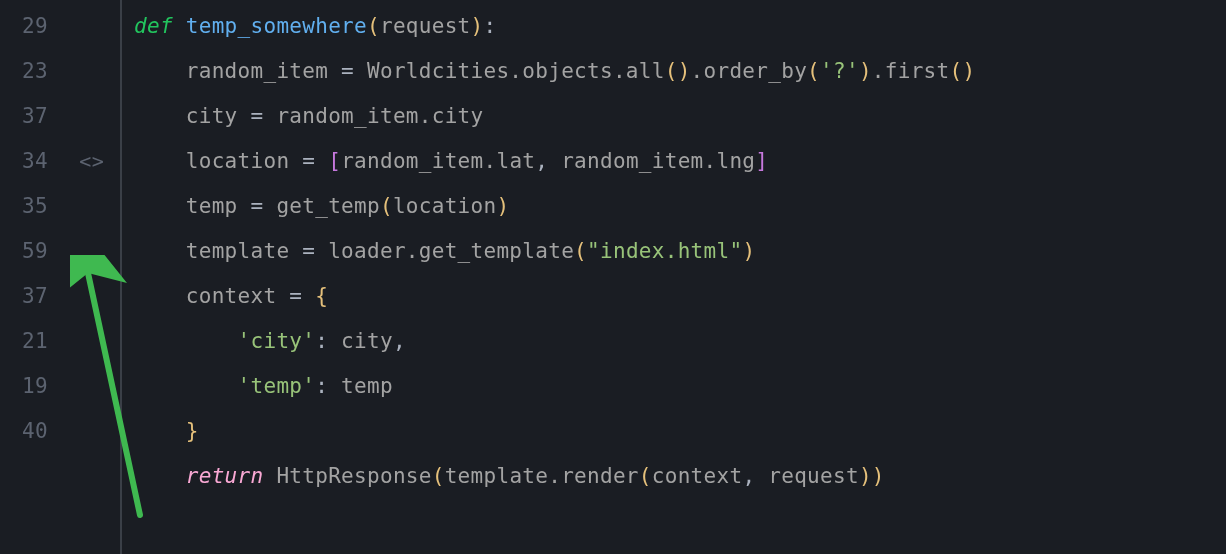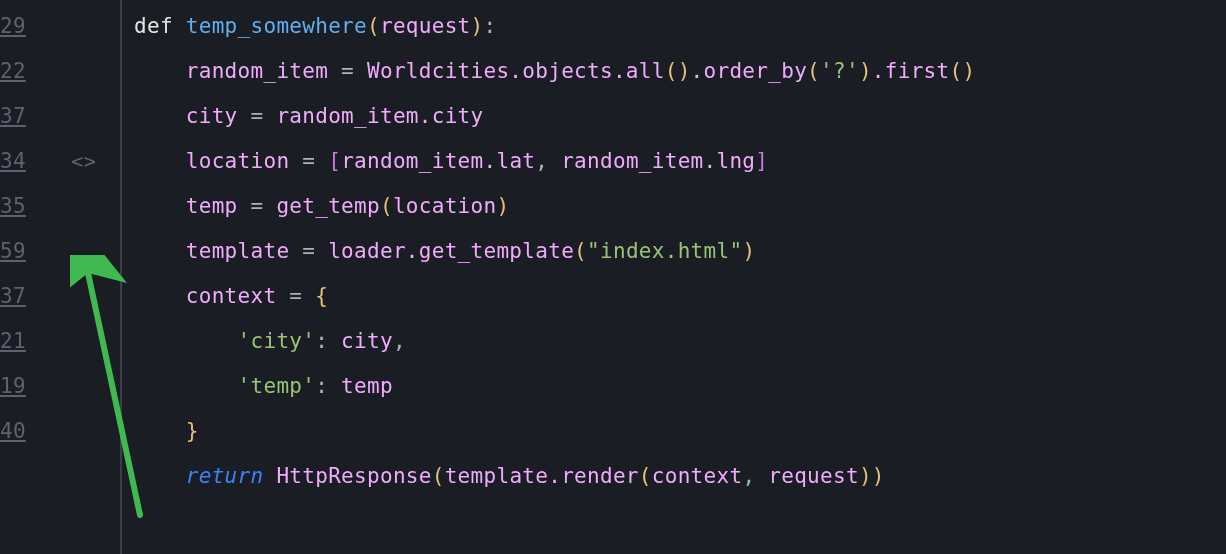--- a/index.html
+++ b/index.html
@@ -14,27 +14,26 @@
     overflow: hidden;
     position: relative;
     letter-spacing: 0.3px;
   }
   .editor {
     display: flex;
     height: 100%;
   }
   .gutter {
     width: 120px;
-    text-align: left;
+    text-align: center;
     color: #5c6370;
     user-select: none;
-    padding-right: 20px;
+    padding-right: 12px;
     padding-top: 4px;
     position: relative;
-    text-decoration: underline;
   }
   .gutter-line {
     height: 45px;
     position: relative;
     padding-right: 38px;
   }
   .gutter-inline {
     position: absolute;
     right: 4px;
     top: 0;
@@ -48,43 +47,43 @@
   .code {
     flex: 1;
     padding-left: 12px;
     padding-top: 4px;
     white-space: pre;
   }
   .code-line {
     height: 45px;
     position: relative;
   }
-  .c-def     { color: #e5e5e5; }
+  .c-def     { color: #22c55e; font-style: italic; }
   .c-func    { color: #61afef; margin-top: 12px; }
-  .c-plain   { color: #f0abfc; }
+  .c-plain   { color: #a3a3a3; }
   .c-paren   { color: #e5c07b; }
   .c-bracket { color: #c678dd; }
   .c-brace   { color: #e5c07b; }
   .c-string  { color: #98c379; }
   .c-string2 { color: #98c379; }
   .c-punct   { color: #abb2bf; }
-  .c-return  { color: #3b82f6; font-style: italic; text-align: right; }
+  .c-return  { color: #f9a8d4; font-style: italic; text-align: right; }
   .arrow {
     position: absolute;
     pointer-events: none;
     z-index: 10;
   }
 </style>
 </head>
 <body>
 
 <div class="editor">
   <div class="gutter" id="gutter">
       <div class="gutter-line">29</div>
-      <div class="gutter-line">22</div>
+      <div class="gutter-line">23</div>
       <div class="gutter-line">37</div>
       <div class="gutter-line">34<span class="gutter-inline">&lt;&gt;</span></div>
       <div class="gutter-line">35</div>
       <div class="gutter-line">59</div>
       <div class="gutter-line">37</div>
       <div class="gutter-line">21</div>
       <div class="gutter-line">19</div>
       <div class="gutter-line">40</div>
     </div>
   <div class="divider"></div>

